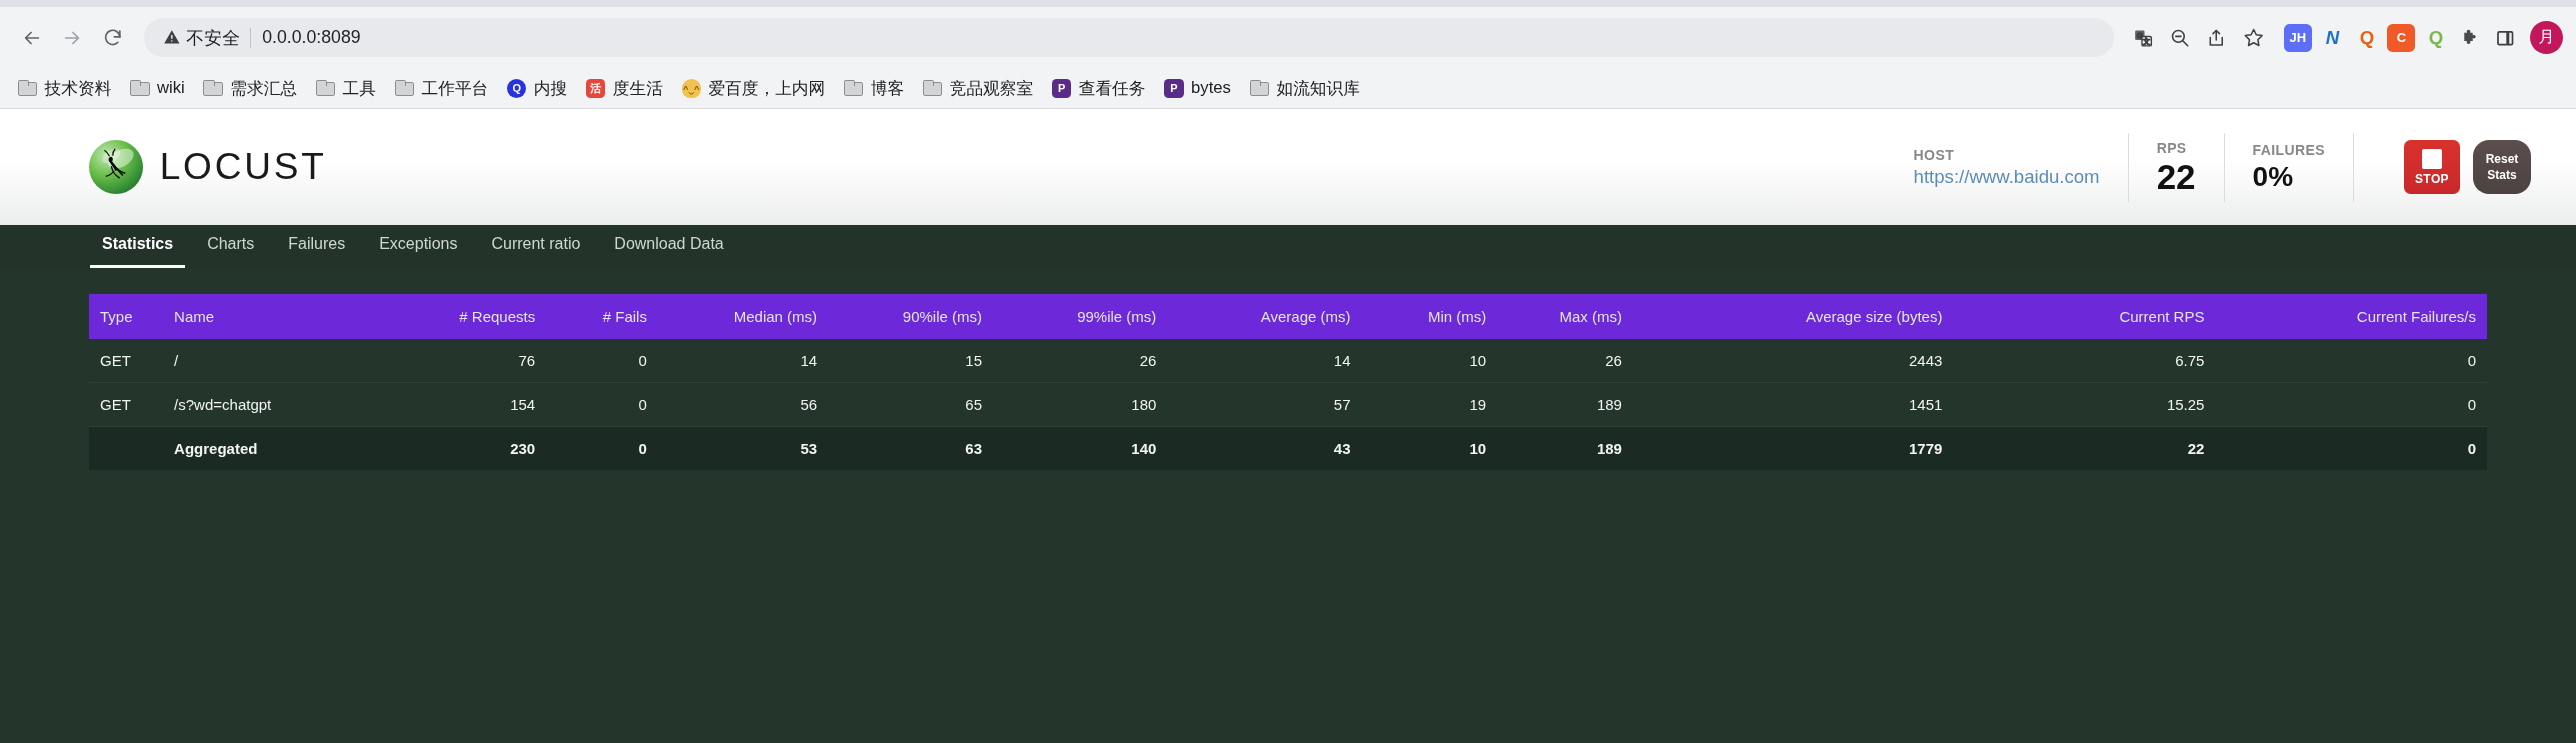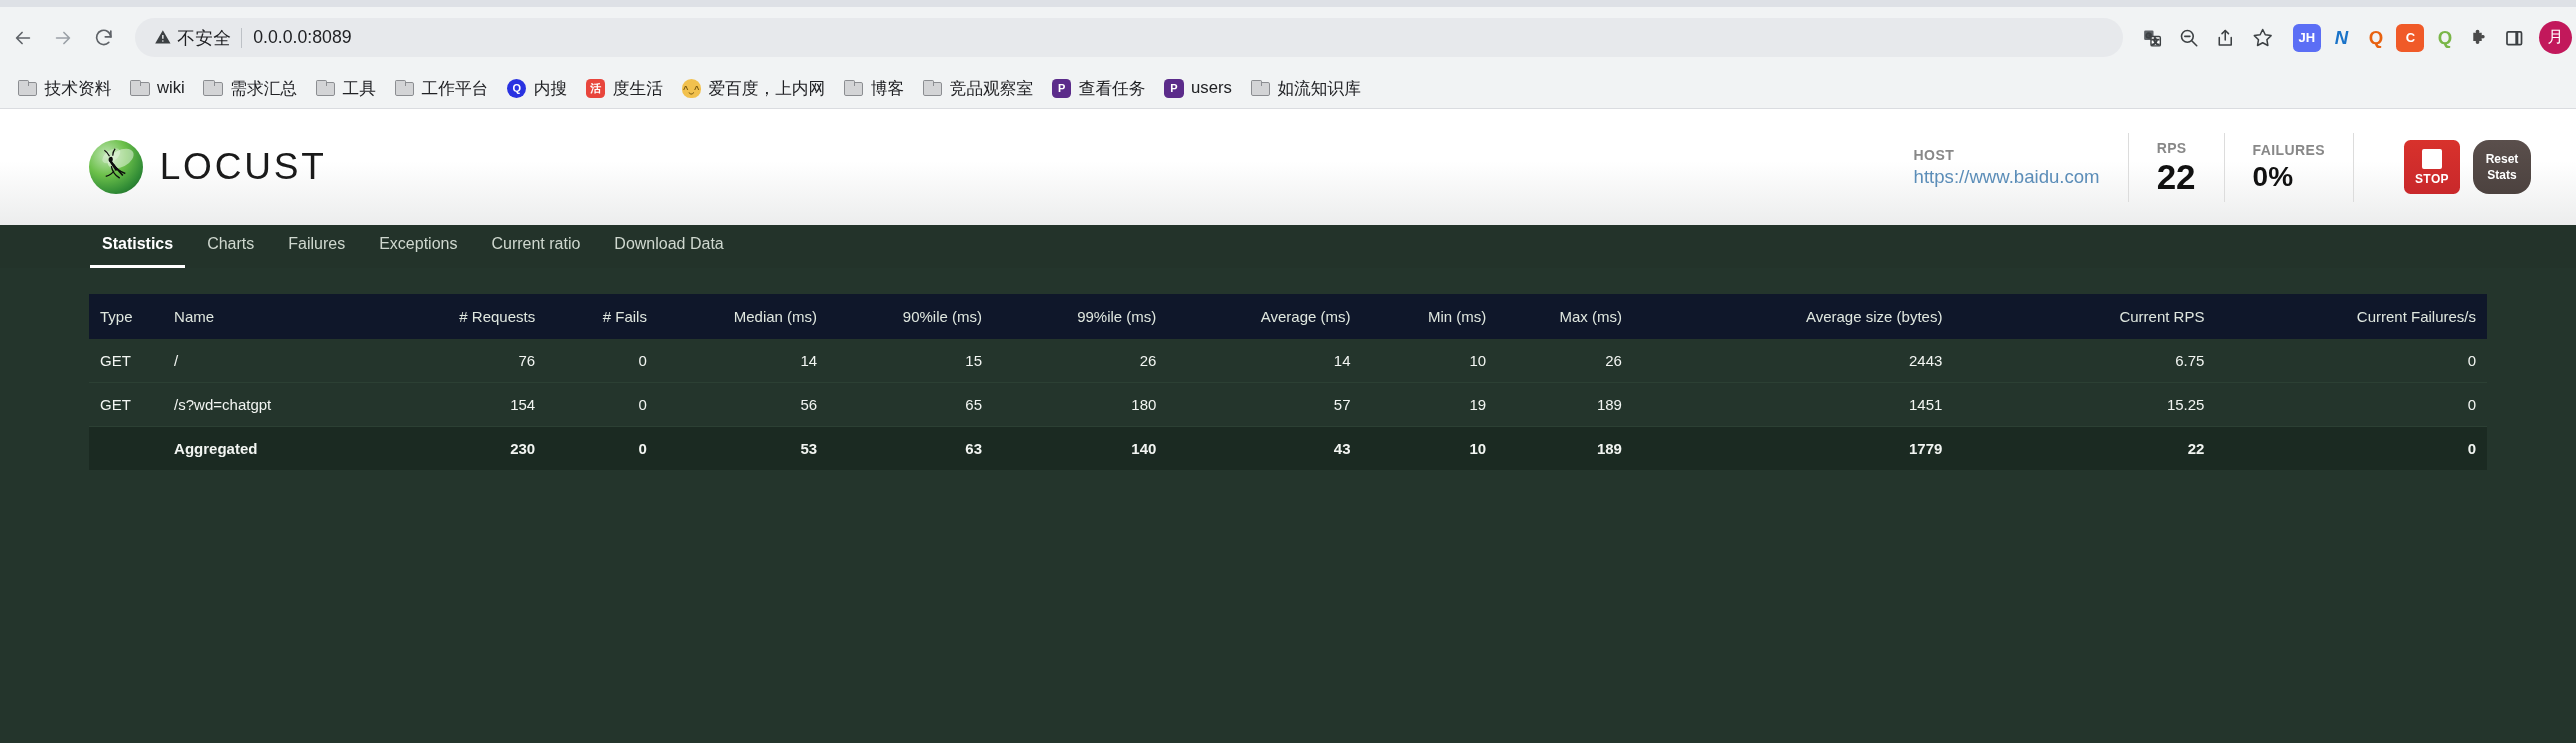--- a/index.html
+++ b/index.html
@@ -9,21 +9,21 @@
     background: #24352c;
     overflow: hidden;
   }
 
   
   #browser-chrome { width: 100%; background: #f1f3f4; }
   #tabstrip-sliver { height: 7.4px; background: #dee1e6; }
 
   #toolbar {
     height: 61px; background: #f1f3f4;
-    display: flex; align-items: center; padding: 0 4px; gap: 3.7px;
+    display: flex; align-items: center; padding: 0 13px; gap: 3.7px;
   }
   .nav-btn {
     width: 37px; height: 37px; border-radius: 50%;
     display: flex; align-items: center; justify-content: center;
     flex: none; color: #5f6368;
   }
   .nav-btn svg { display: block; }
 
   #omnibox {
     flex: 1 1 auto; height: 39px; background: #e7e9ec; border-radius: 20.5px;
@@ -147,21 +147,21 @@
   }
   .nav-tab {
     font-size: 16px; color: #cfd8cf; padding: 0 12px 13px 12px;
     white-space: nowrap; border-bottom: 3.7px solid transparent; line-height: 1;
   }
   .nav-tab.active { color: #fff; font-weight: bold; border-bottom-color: #ffffff; }
 
   
   #content { background: #24352c; padding: 26px 89px 0 89px; }
   #stats-table { width: 100%; border-collapse: collapse; table-layout: fixed; }
-  #stats-table thead tr { background: #0f172a; }
+  #stats-table thead tr { background: #6d28d9; }
   #stats-table th {
     font-size: 15px; color: #dfe7df; font-weight: normal;
     padding: 14px 11px; text-align: right; white-space: nowrap;
   }
   #stats-table th.lt { text-align: left; }
   #stats-table td {
     font-size: 15px; color: #f2f5f2; padding: 13px 11px;
     text-align: right; white-space: nowrap;
     border-bottom: 0.9px solid #2c4034;
   }
@@ -310,21 +310,21 @@
     <div class="bookmark">
       <span class="folder-ico"></span>
       <span class="bm-label">竞品观察室</span>
     </div>
     <div class="bookmark">
       <span class="site-ico" style="background:#5b2b8a">P</span>
       <span class="bm-label">查看任务</span>
     </div>
     <div class="bookmark">
       <span class="site-ico" style="background:#5b2b8a">P</span>
-      <span class="bm-label">users</span>
+      <span class="bm-label">bytes</span>
     </div>
     <div class="bookmark">
       <span class="folder-ico"></span>
       <span class="bm-label">如流知识库</span>
     </div>
   </div>
 </div>
 
 <div id="locust-header">
   <div id="brand">

